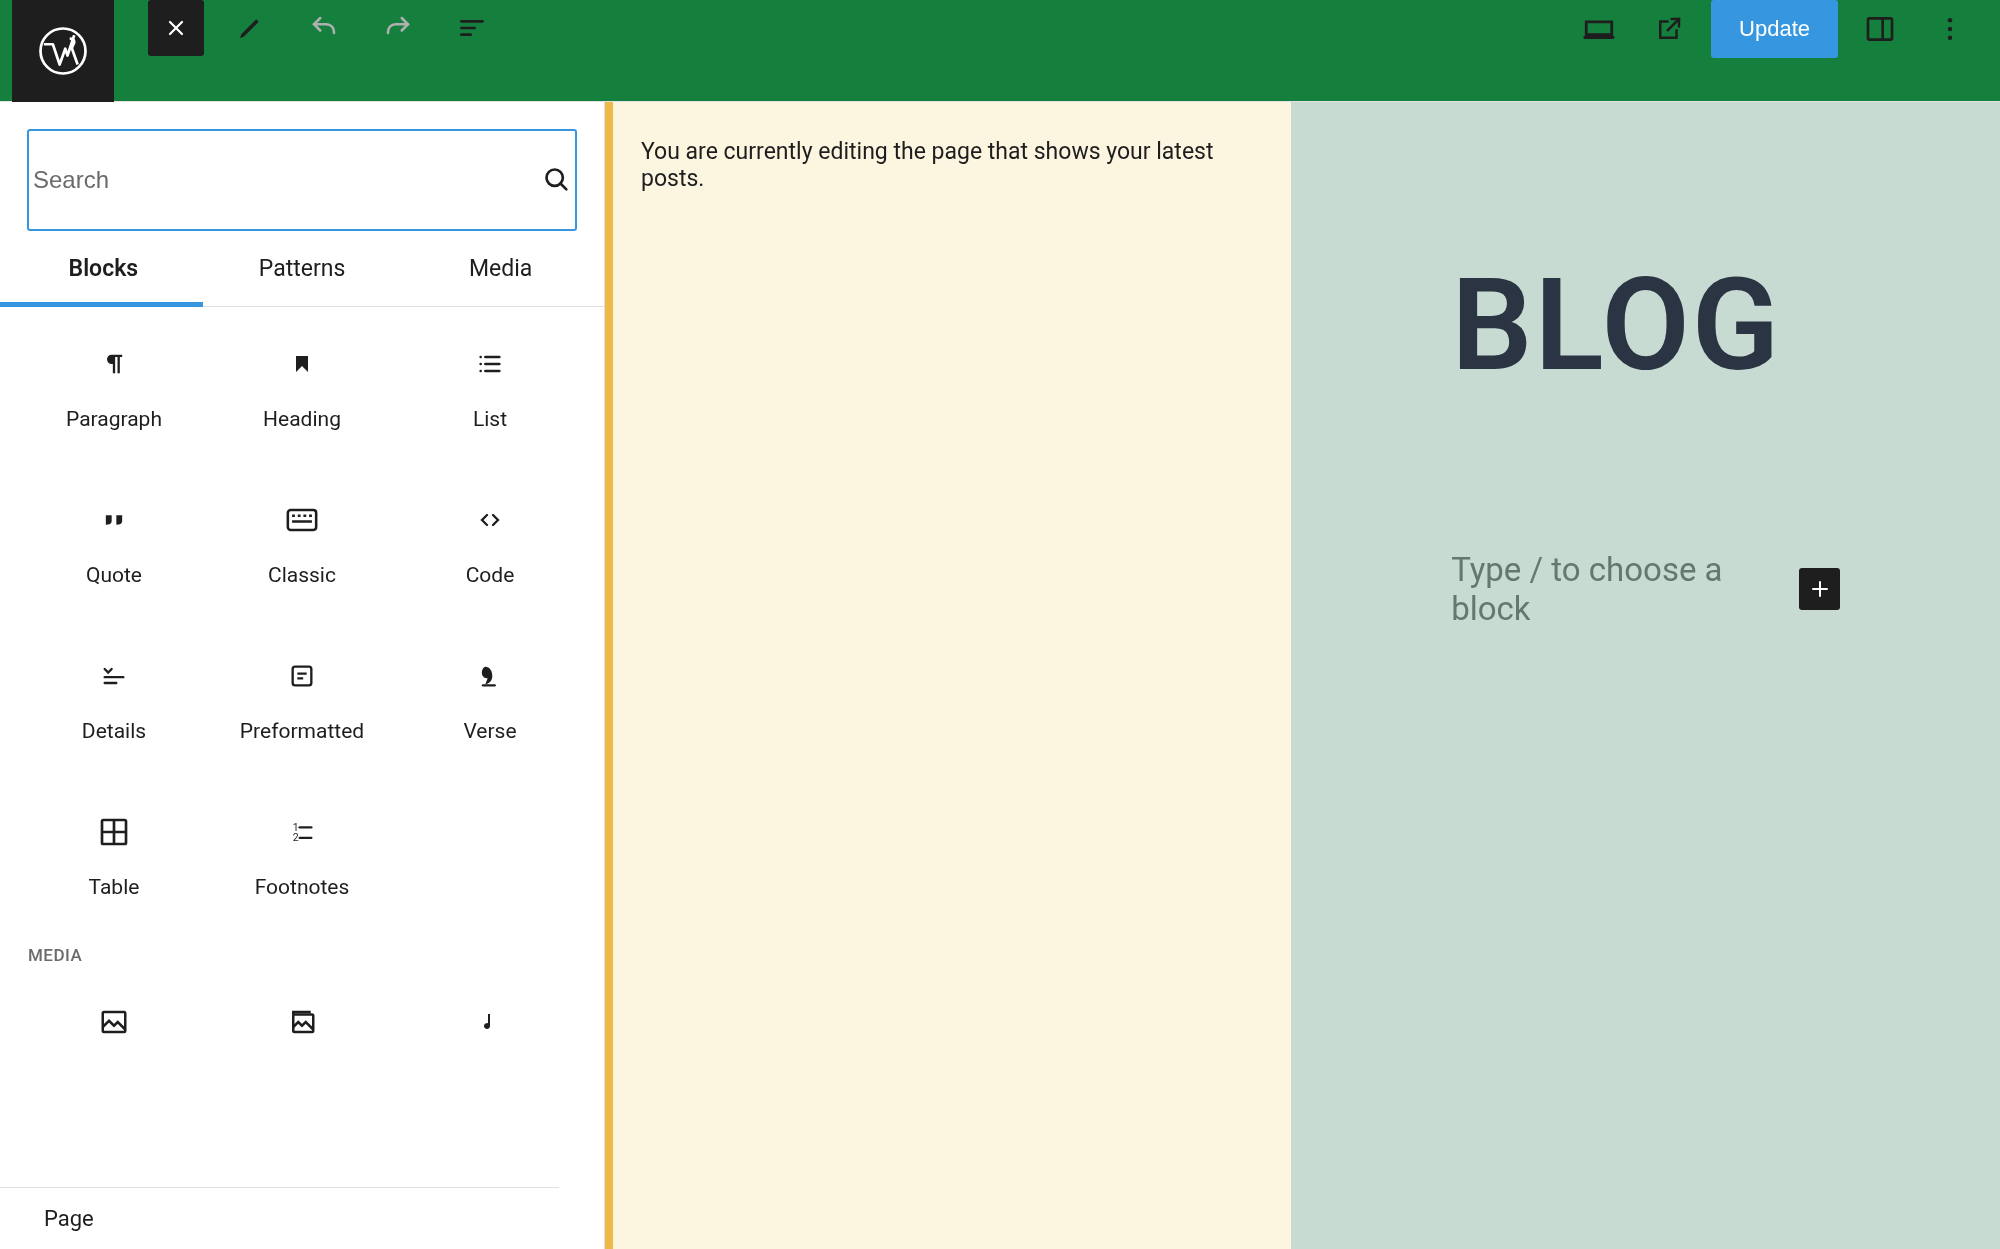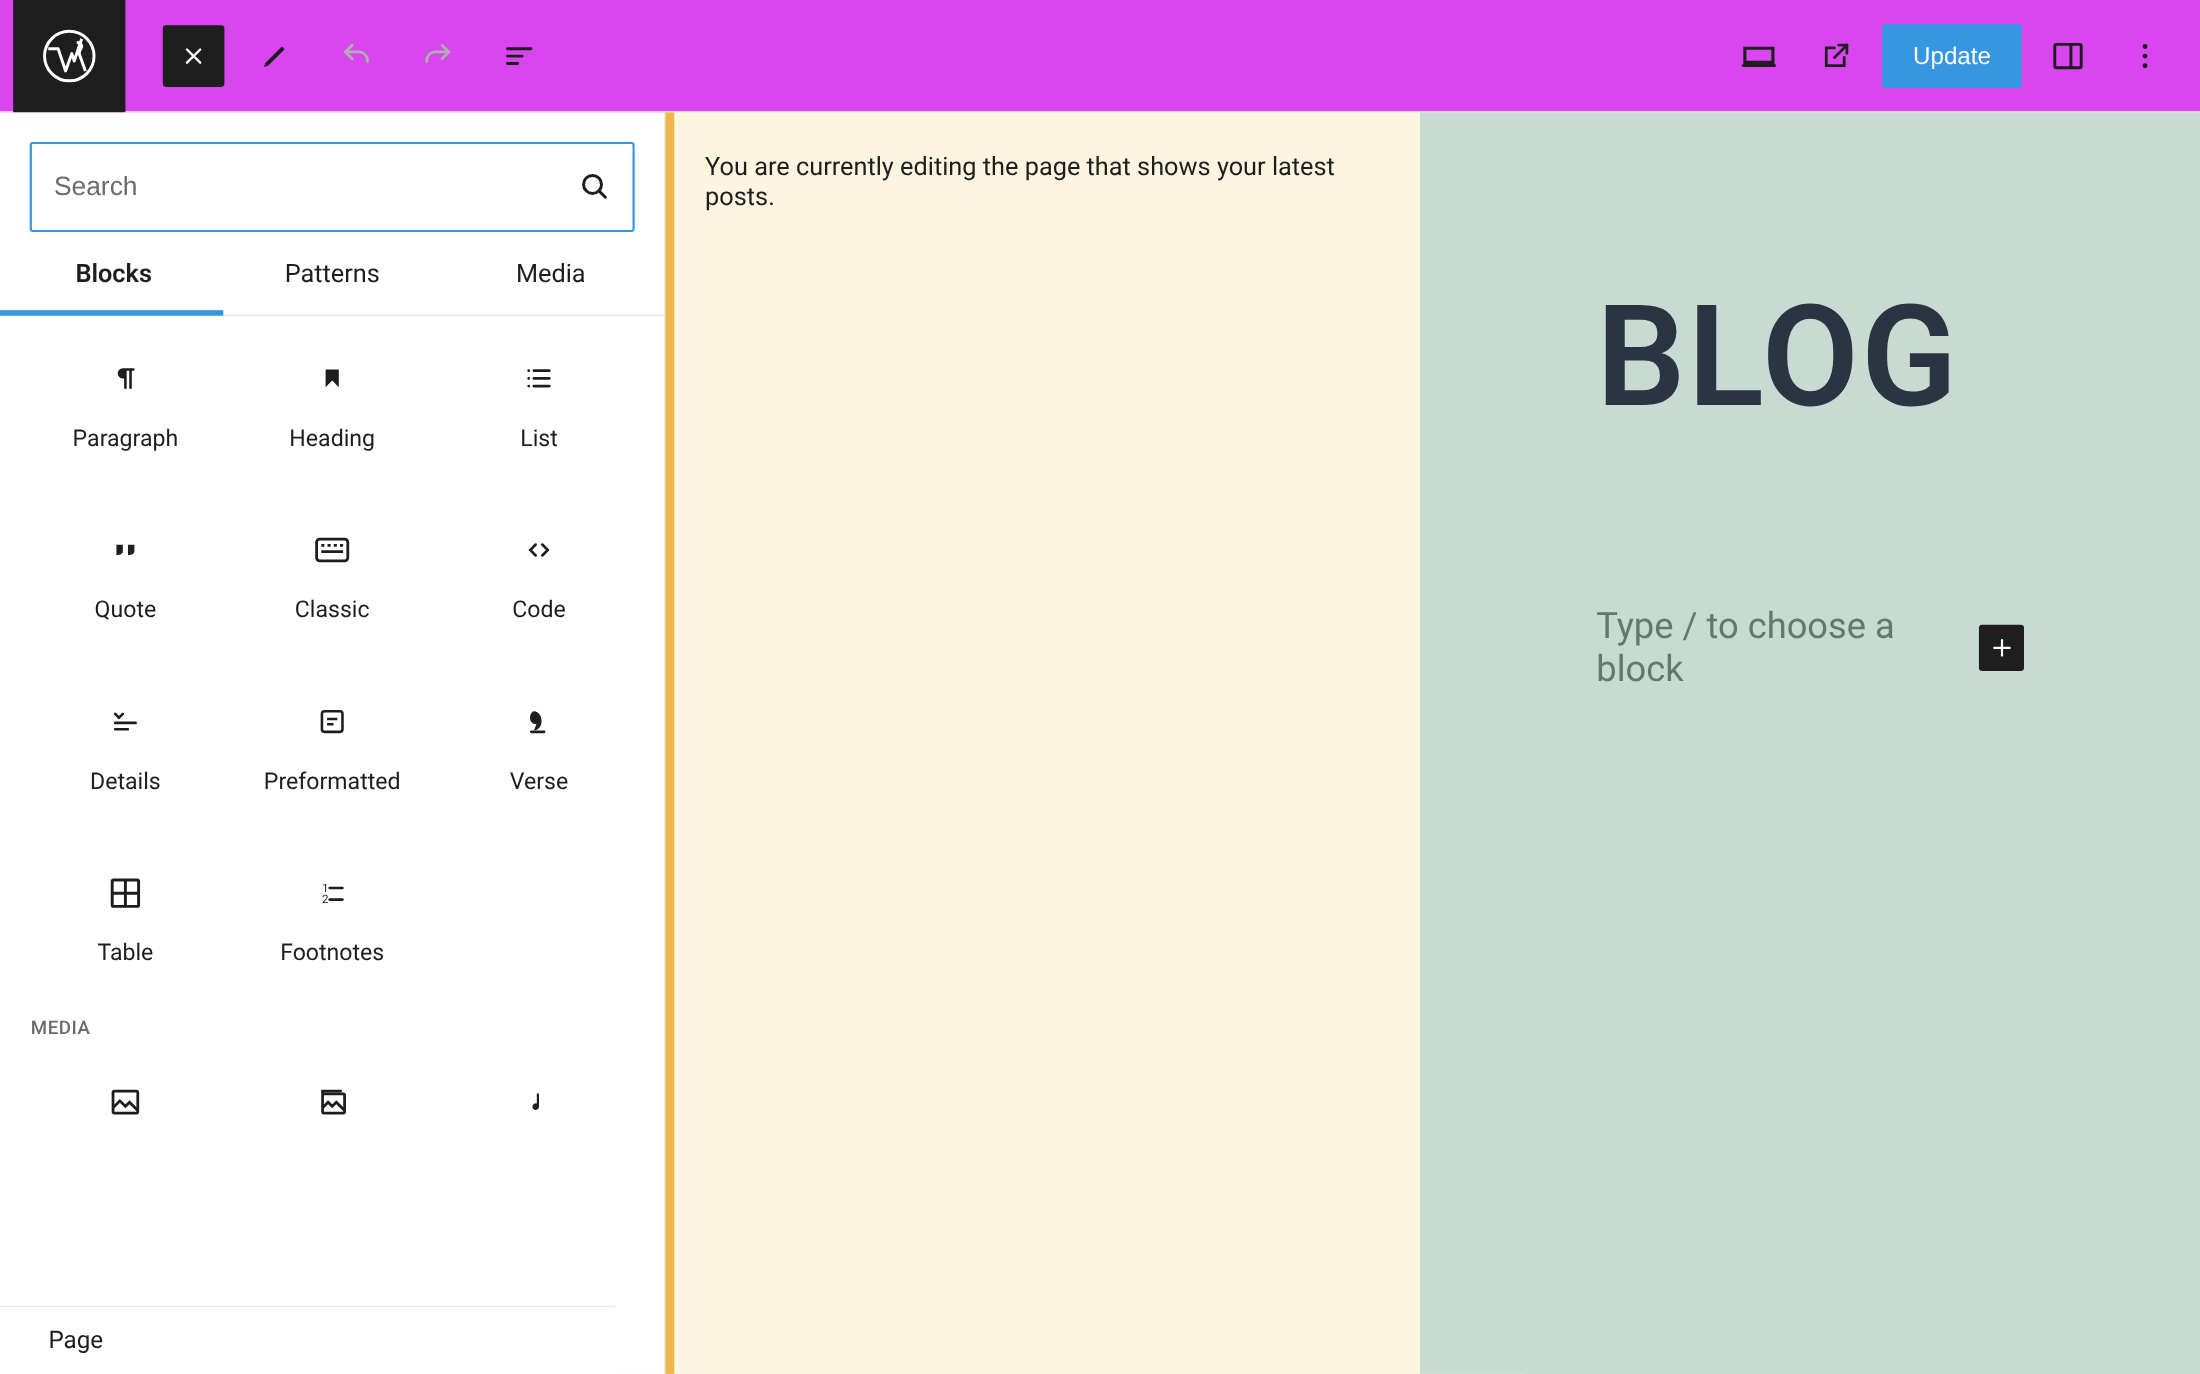--- a/index.html
+++ b/index.html
@@ -14,24 +14,24 @@
     }
     .app {
       display: flex;
       flex-direction: column;
       height: 1249px;
       width: 2000px;
     }
     
     .toolbar {
       display: flex;
-      align-items: center;
+      align-items: flex-start;
       height: 102px;
       border-bottom: 1px solid #e0e0e0;
-      background: #d946ef;
+      background: #15803d;
       padding-left: 12px;
     }
     .wp-logo-box {
       width: 102px;
       height: 102px;
       background: #1e1e1e;
       display: flex;
       align-items: center;
       justify-content: center;
     }
@@ -92,22 +92,22 @@
       overflow: hidden;
     }
     .search-wrap {
       padding: 27px 27px 0 27px;
     }
     .search-box {
       display: flex;
       align-items: center;
       border: 2px solid #3796e0;
       border-radius: 3px;
-      height: 82px;
-      padding: 0 20px;
+      height: 102px;
+      padding: 0 4px;
     }
     .search-input {
       border: none;
       outline: none;
       font-size: 24px;
       flex: 1;
       color: #333;
     }
     .search-input::placeholder {
       color: #6b6b6b;

